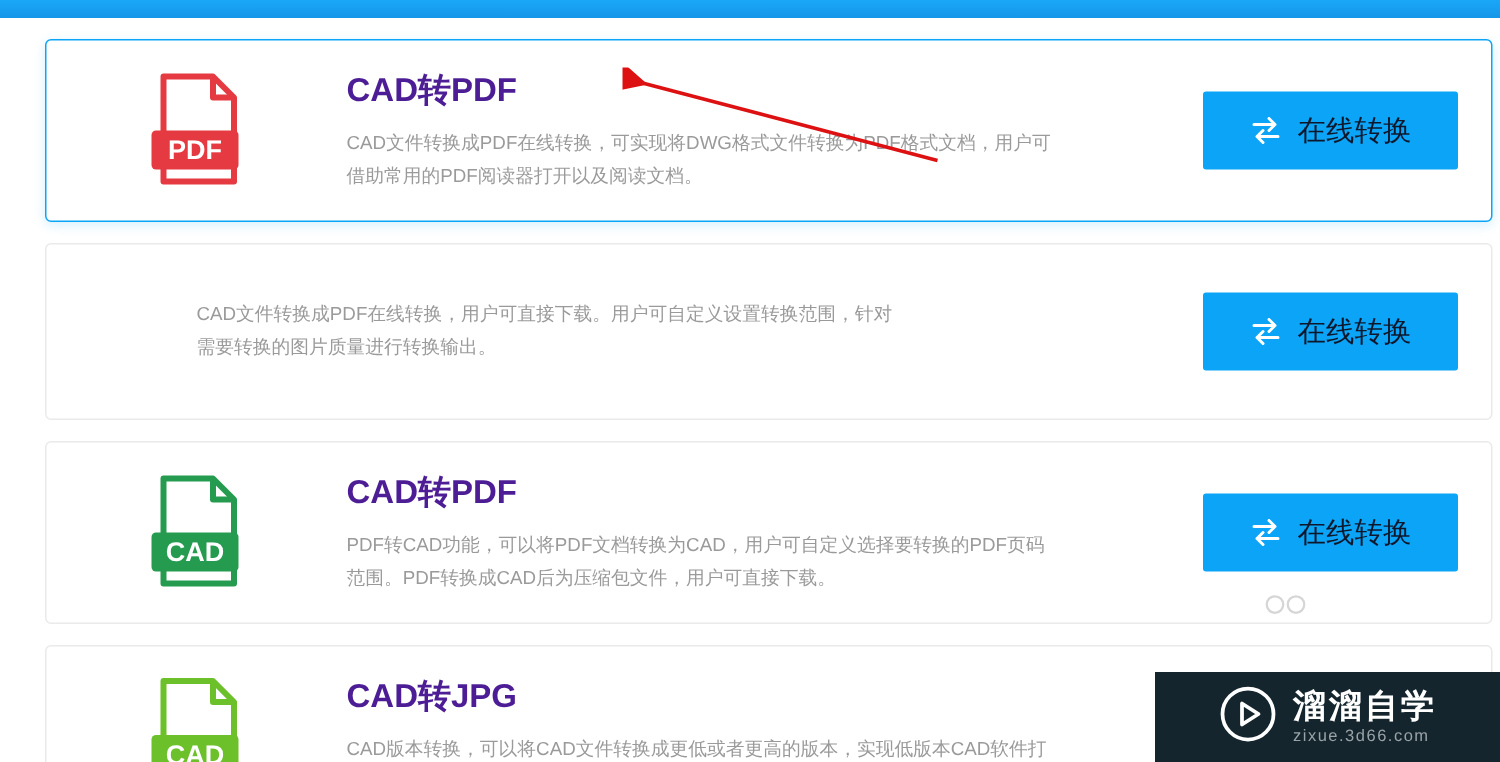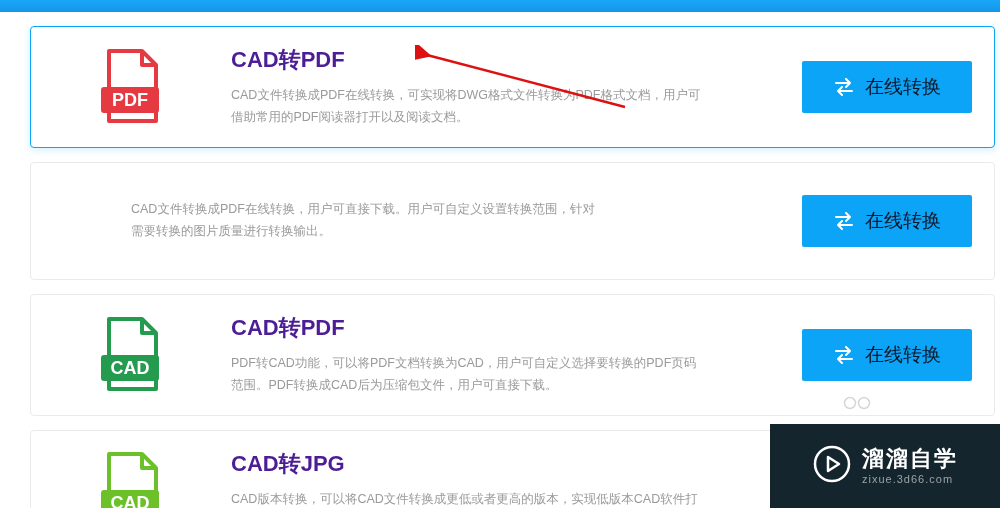--- a/index.html
+++ b/index.html
@@ -76,21 +76,21 @@
   .arrow-annotation {
     position: absolute;
     pointer-events: none;
     z-index: 5;
   }
   .brand {
     position: absolute;
     right: 0;
     bottom: 0;
     width: 230px;
-    height: 84px;
+    height: 60px;
     background: #14252d;
     display: flex;
     align-items: center;
     justify-content: center;
     gap: 10px;
     z-index: 10;
   }
   .brand-text {
     display:flex; flex-direction:column; line-height:1;
   }

